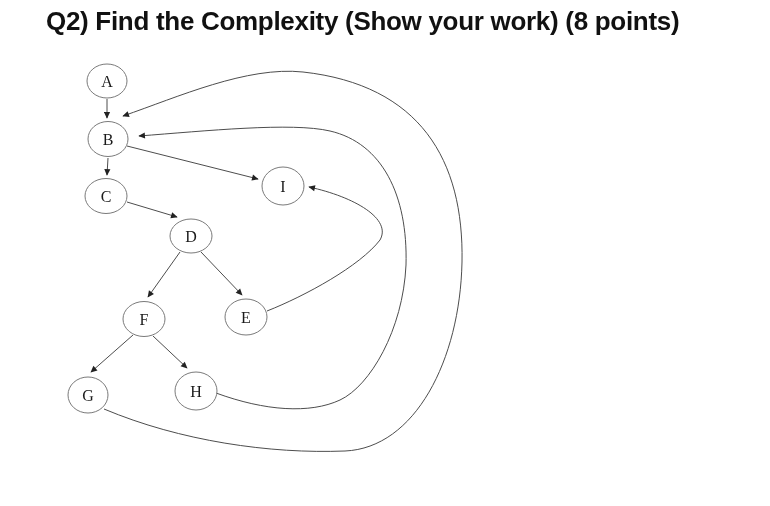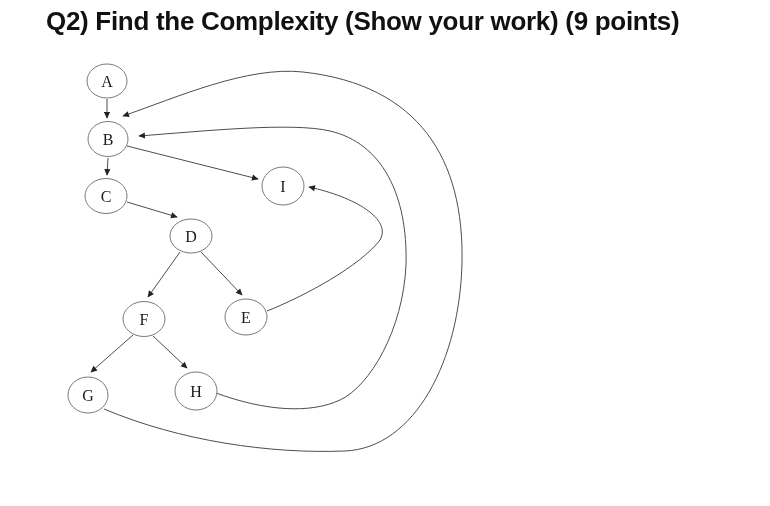--- a/index.html
+++ b/index.html
@@ -17,21 +17,21 @@
   .edge{fill:none;stroke:#4d4d4d;stroke-width:1;}
   .node-ellipse{fill:#ffffff;stroke:#7a7a7a;stroke-width:1;}
   .node-label{
     font-family:"Liberation Serif","DejaVu Serif",serif;
     font-size:16px;fill:#1a1a1a;text-anchor:middle;
   }
 </style>
 </head>
 <body>
 
-<div class="page-title">Q2) Find the Complexity (Show your work) (9 points)</div>
+<div class="page-title">Q2) Find the Complexity (Show your work) (8 points)</div>
 
 <svg id="graph-svg" width="770" height="506" viewBox="0 0 770 506">
   <defs>
     <marker id="arrow" viewBox="0 0 10 10" refX="8.5" refY="5" markerWidth="8" markerHeight="7" orient="auto-start-reverse">
       <path d="M0,0.6 L9.5,5 L0,9.4 z" fill="#222222"></path>
     </marker>
   </defs>
   <g id="edges-layer">
       <path d="M107,99 L107,118" class="edge" marker-end="url(#arrow)"></path>
       <path d="M108,158 L107,175" class="edge" marker-end="url(#arrow)"></path>

